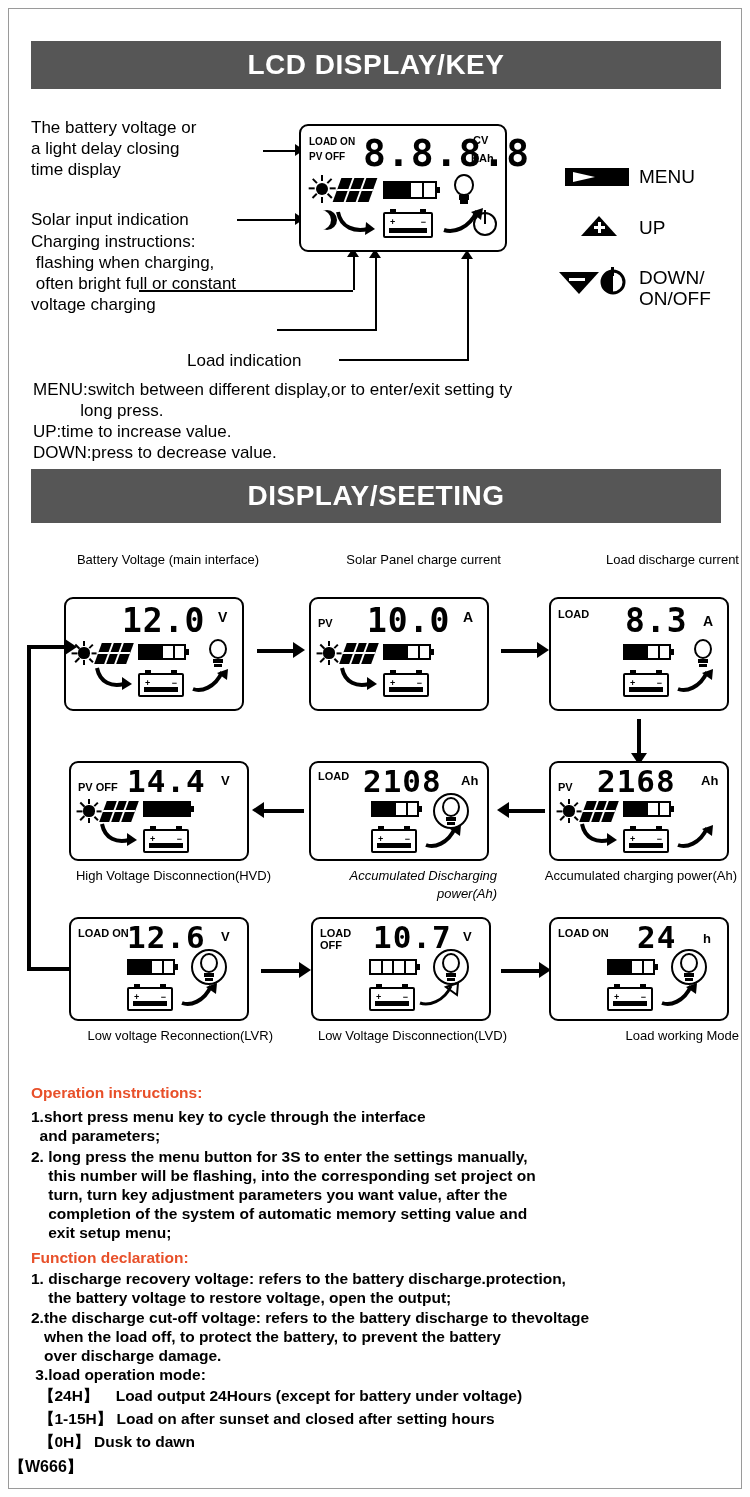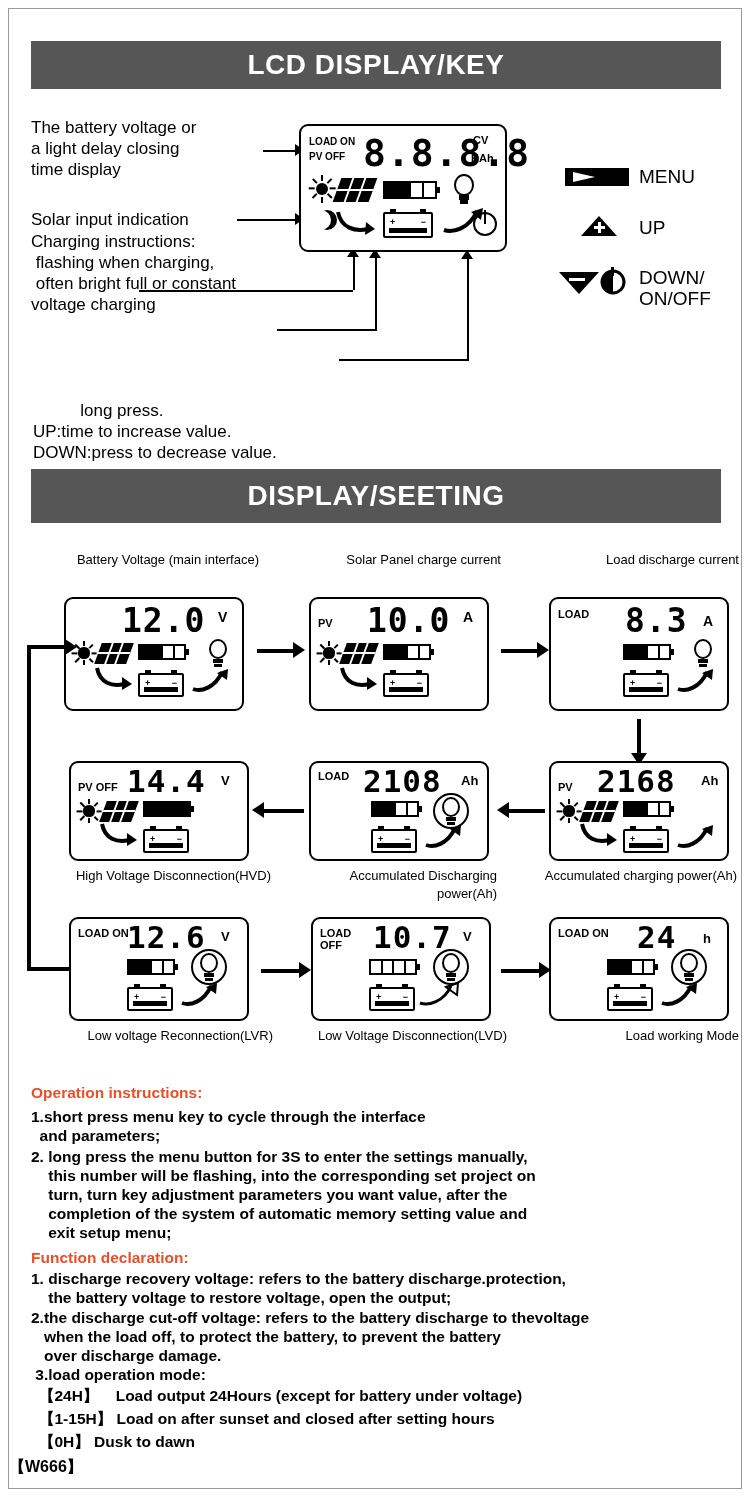--- a/index.html
+++ b/index.html
@@ -142,20 +142,21 @@
   <div class="banner" id="banner1">LCD DISPLAY/KEY</div>
 
   <div class="txt" style="left:22px; top:108px; width:240px;">The battery voltage or
 a light delay closing
 time display</div>
   <div class="txt" style="left:22px; top:200px; width:250px;">Solar input indication</div>
   <div class="txt" style="left:22px; top:222px; width:300px;">Charging instructions:
  flashing when charging,
  often bright full or constant
 voltage charging</div>
+  <div class="txt" style="left:178px; top:341px; width:220px;">Load indication</div>
 
   <div class="arrow" style="left:254px; top:141px; width:32px; height:2px;"></div>
   <div class="arrowhead" style="left:286px; top:135px; border-left:9px solid #000; border-top:6px solid transparent; border-bottom:6px solid transparent;"></div>
 
   <div class="arrow" style="left:228px; top:210px; width:58px; height:2px;"></div>
   <div class="arrowhead" style="left:286px; top:204px; border-left:9px solid #000; border-top:6px solid transparent; border-bottom:6px solid transparent;"></div>
 
   <div class="arrow" style="left:130px; top:281px; width:214px; height:2px;"></div>
   <div class="arrow" style="left:344px; top:248px; width:2px; height:33px;"></div>
   <div class="arrowhead" style="left:338px; top:239px; border-bottom:9px solid #000; border-left:6px solid transparent; border-right:6px solid transparent;"></div>
@@ -247,20 +248,21 @@
       <polygon points="2,5 42,5 22,27" fill="#000"></polygon>
       <rect x="12" y="11" width="16" height="3" fill="#fff"></rect>
       <circle cx="56" cy="15" r="11" fill="none" stroke="#000" stroke-width="3"></circle>
       <path d="M56 4 A11 11 0 0 0 56 26 Z" fill="#000"></path>
       <rect x="54" y="0" width="3" height="9" fill="#000"></rect>
     </svg>
   </div>
   <div class="txt" style="left:630px; top:258px; font-size:19px;">DOWN/
 ON/OFF</div>
 
+  <div class="txt" style="left:24px; top:370px; font-size:17px;">MENU:switch between different display,or to enter/exit setting ty</div>
   <div class="txt" style="left:24px; top:391px; font-size:17px;">          long press.</div>
   <div class="txt" style="left:24px; top:412px; font-size:17px;">UP:time to increase value.</div>
   <div class="txt" style="left:24px; top:433px; font-size:17px;">DOWN:press to decrease value.</div>
 
   <div class="banner" id="banner2">DISPLAY/SEETING</div>
 
   <div class="caption" style="left:50px; top:542px; width:200px;">Battery Voltage
 (main interface)</div>
   <div class="caption" style="left:292px; top:542px; width:200px;">Solar Panel
 charge current</div>
@@ -437,21 +439,21 @@
       <div class="glass"></div>
         <div class="base"></div>
         <div class="base2"></div>
     </div>
     <div style="position:absolute; left:122px; top:30px; width:36px; height:36px; border:2px solid #000; border-radius:50%;"></div>
     <svg class="carrow" style="left:112px; top:60px;" width="40" height="28" viewBox="0 0 40 28">
       <path d="M3 22 C11 25, 25 21, 32 5" stroke="#000" stroke-width="4" fill="none"></path>
       <polygon points="27,6 38,2 37,13" fill="#000"></polygon>
     </svg>
   </div>
-  <div class="caption" style="left:288px; top:858px; width:200px;">Accumulated
+  <div class="caption" style="left:288px; top:858px; width:200px;font-style:italic;">Accumulated
 Discharging power(Ah)</div>
 
   <div class="arrow" style="left:255px; top:800px; width:40px; height:4px;"></div>
   <div class="arrowhead" style="left:243px; top:793px; border-right:12px solid #000; border-top:8px solid transparent; border-bottom:8px solid transparent;"></div>
 
   <div class="lcd" style="left:60px; top:752px; width:180px; height:100px;">
     <div class="lbl" style="left:7px; top:18px; font-size:11px;">PV OFF</div>
     <div class="seg" style="left:56px; top:0px; font-size:31px;">14.4</div>
     <div class="unit" style="left:150px; top:10px; font-size:13px;">V</div>
     <div class="sun" style="left:6px; top:36px; width:24px; height:24px;">

